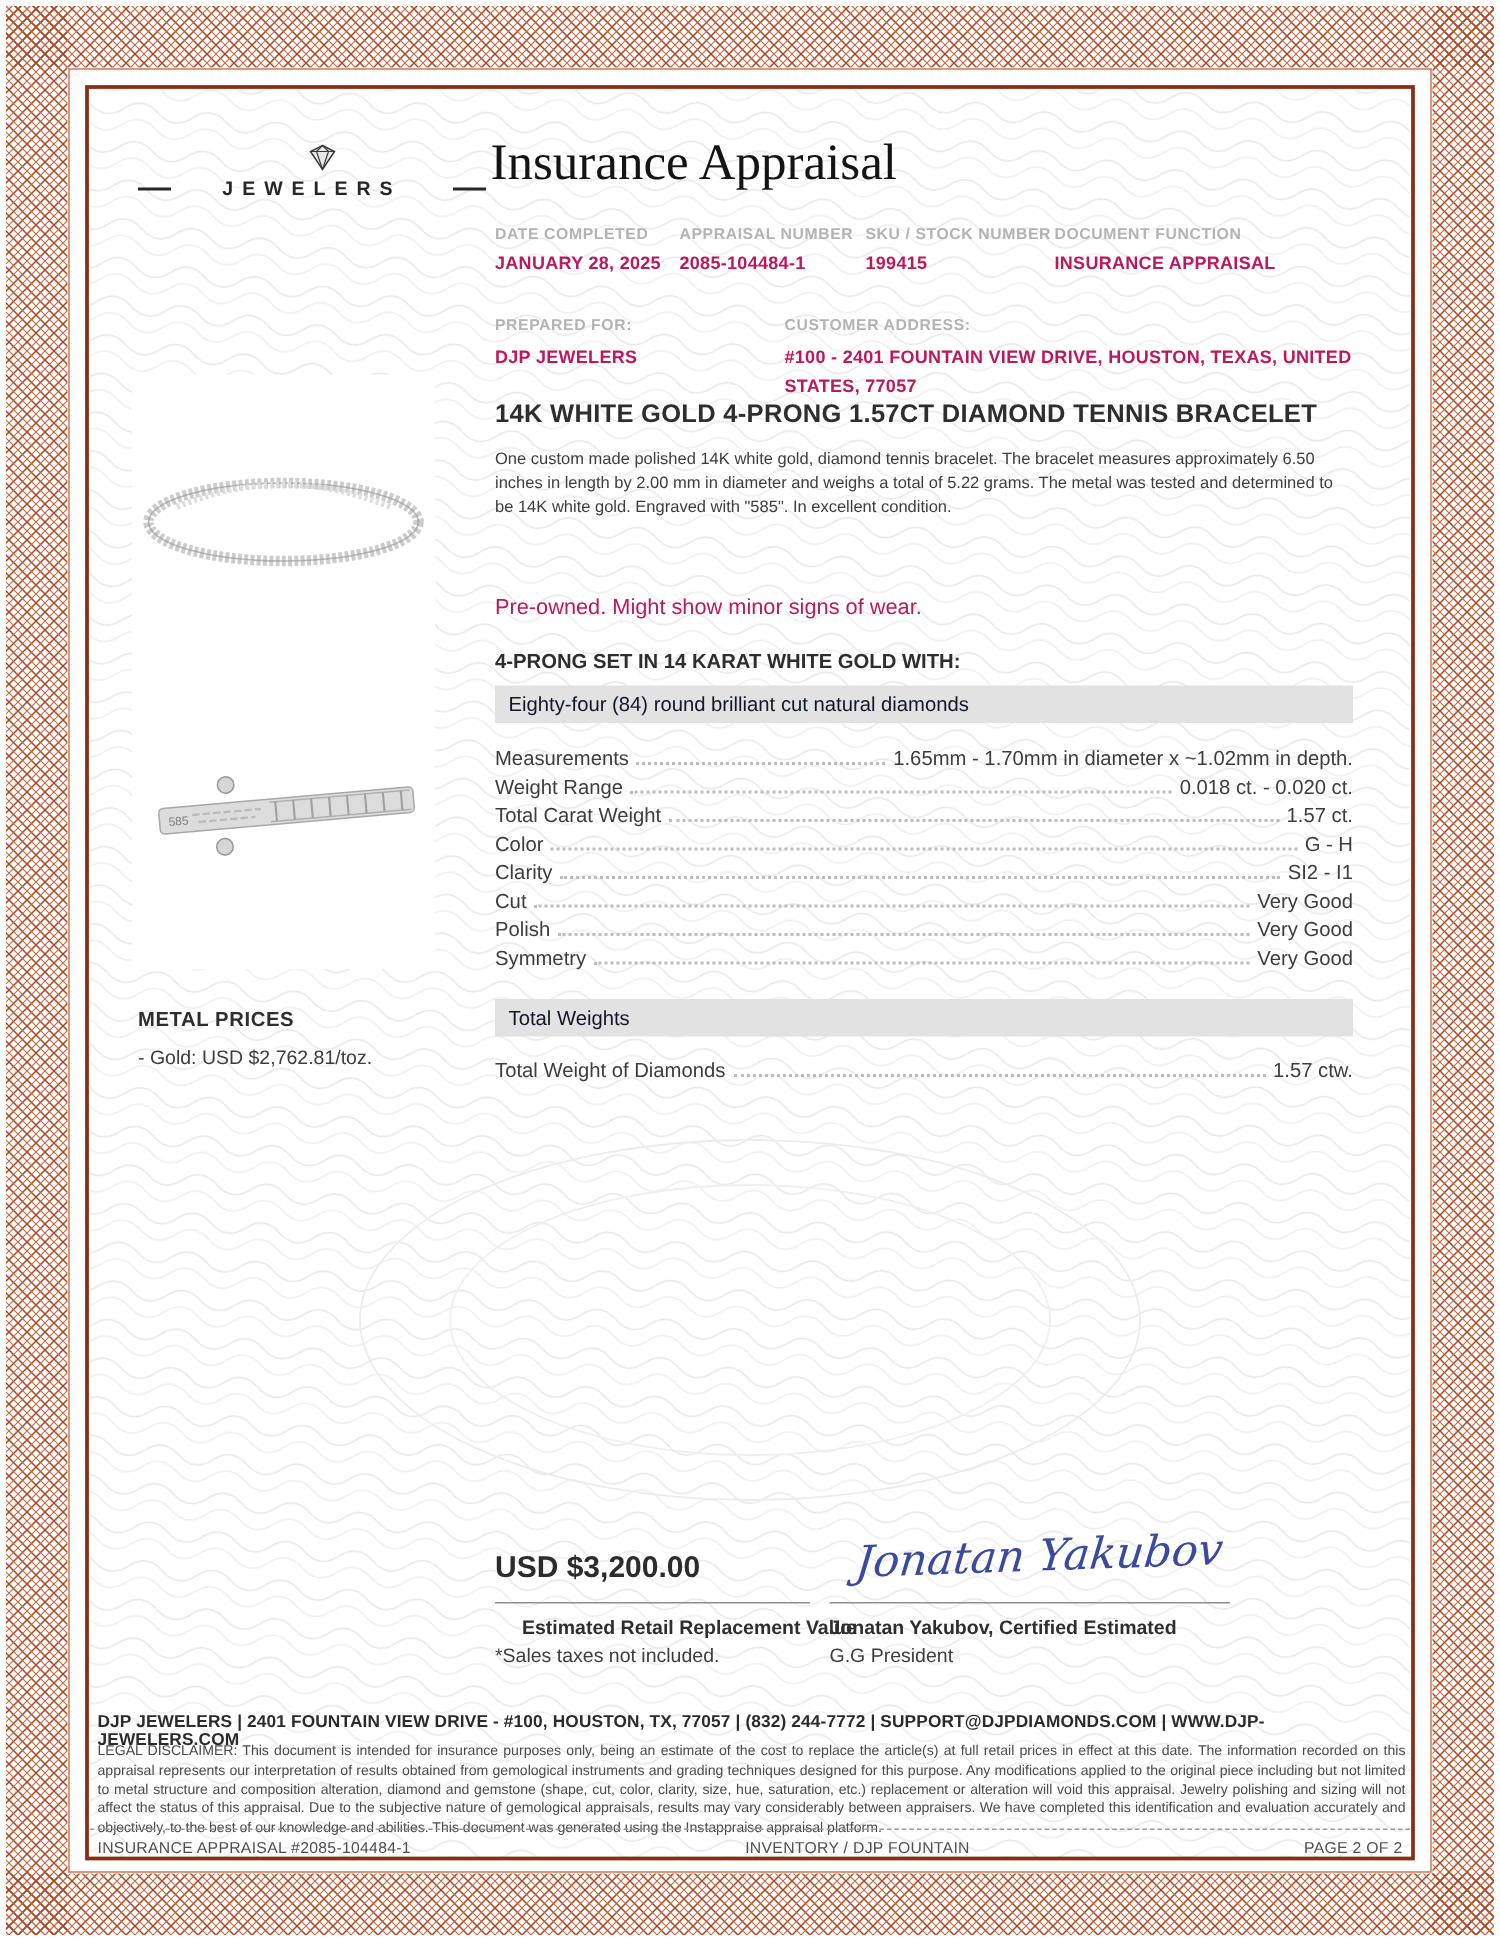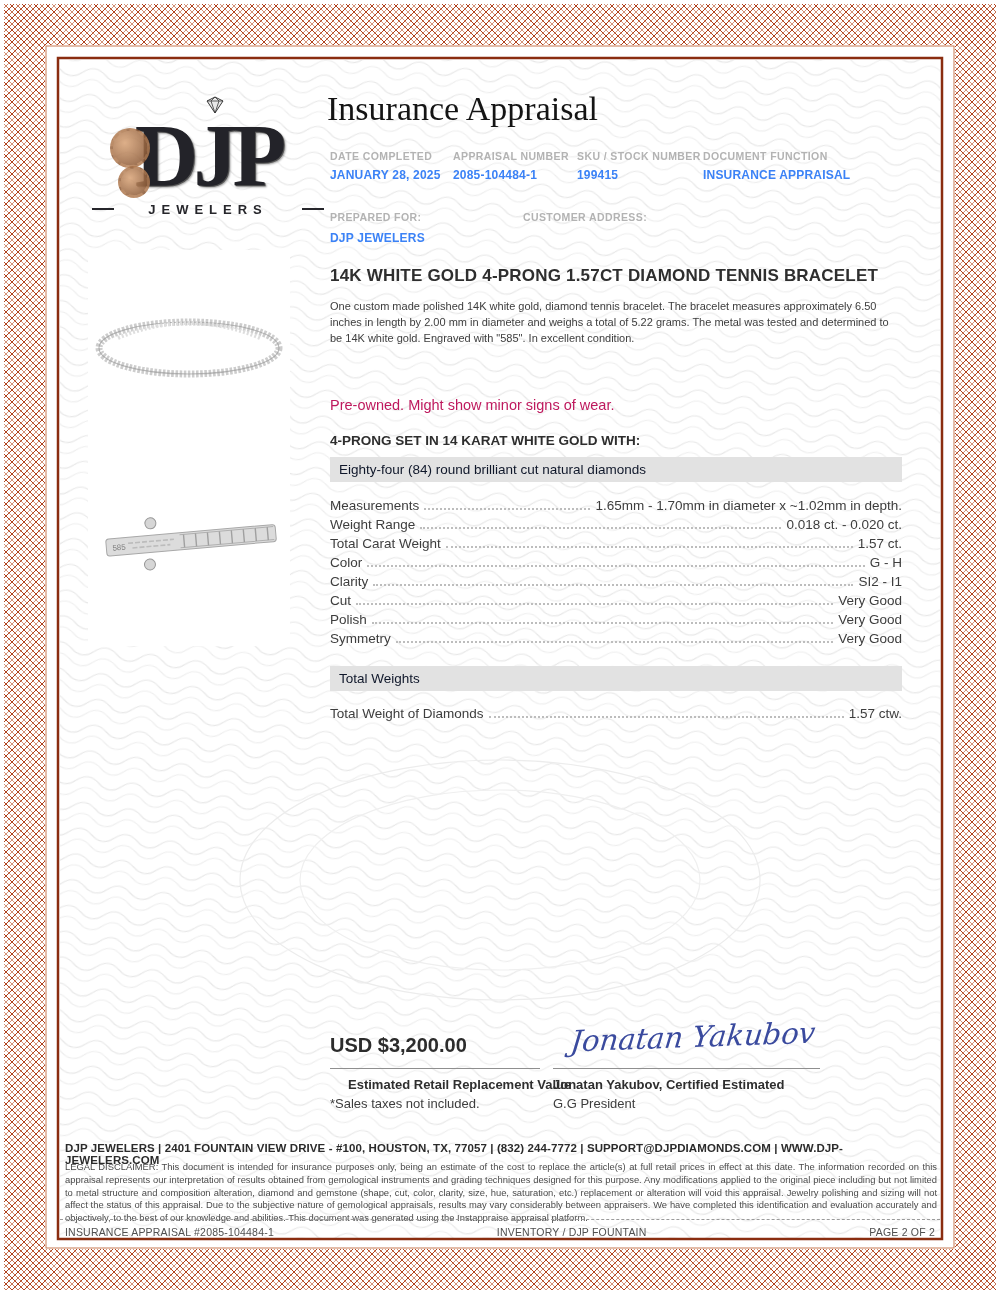--- a/index.html
+++ b/index.html
@@ -26,21 +26,21 @@
   .logo-sub{margin-top:4px;font-size:13px;font-weight:bold;letter-spacing:6px;color:#26262b;
     display:flex;align-items:center;justify-content:space-between;gap:7px;}
   .logo-dash{display:inline-block;width:22px;height:2px;background:#26262b;}
 
   
   .doc-title{position:absolute;left:327px;top:90px;font-family:"Liberation Serif",serif;
     font-size:34px;color:#141414;}
   .fields{position:absolute;left:330px;top:150px;display:grid;
     grid-template-columns:123px 124px 126px 180px;}
   .f-label{font-size:10.5px;font-weight:bold;color:#b3b3b3;letter-spacing:.4px;margin-bottom:6px;}
-  .f-value{font-size:12px;font-weight:bold;color:#3b82f6;letter-spacing:.2px;}
+  .f-value{font-size:12px;font-weight:bold;color:#be185d;letter-spacing:.2px;}
   .prepared{position:absolute;left:330px;top:211px;width:185px;}
   .customer{position:absolute;left:523px;top:211px;width:392px;}
   .customer .f-value,.prepared .f-value{line-height:1.55;}
 
   
   .img-box{position:absolute;left:88px;width:202px;height:198px;background:#fff;}
   .img-box-1{top:250px;}
   .img-box-2{top:448px;}
   .metal{position:absolute;left:92px;top:672px;width:225px;}
   .metal-header{font-size:13.5px;font-weight:bold;color:#2e2e2e;letter-spacing:.4px;}
@@ -112,25 +112,20 @@
     <rect x="58" y="58" width="884" height="1181" fill="none" stroke="#8a2d10" stroke-width="2.5"></rect>
   </svg>
 
   <div class="content">
 
     <div class="logo">
       <svg class="logo-diamond" width="28" height="18" viewBox="0 0 28 18">
         <polygon points="14,1 22,5 14,17 6,5" fill="#e8e8e8" stroke="#3a3a3a" stroke-width="1"></polygon>
         <path d="M6 5 L22 5 M14 1 L10 5 L14 17 M14 1 L18 5 L14 17" fill="none" stroke="#3a3a3a" stroke-width="0.8"></path>
       </svg>
-      <div class="logo-letters">
-        <span class="gear-ornament gear-1"></span>
-        <span class="gear-ornament gear-2"></span>
-        <span>DJP</span>
-      </div>
       <div class="logo-sub">
         <span class="logo-dash"></span>
         <span>JEWELERS</span>
         <span class="logo-dash"></span>
       </div>
     </div>
 
     <div class="doc-title">Insurance Appraisal</div>
 
     <div class="fields">
@@ -151,20 +146,21 @@
         <div class="f-value">INSURANCE APPRAISAL</div>
       </div>
     </div>
 
     <div class="prepared">
       <div class="f-label">PREPARED FOR:</div>
       <div class="f-value">DJP JEWELERS</div>
     </div>
     <div class="customer">
       <div class="f-label">CUSTOMER ADDRESS:</div>
+      <div class="f-value">#100 - 2401 FOUNTAIN VIEW DRIVE, HOUSTON, TEXAS, UNITED STATES, 77057</div>
     </div>
 
     <div class="img-box img-box-1">
       <svg width="202" height="198" viewBox="0 0 202 198">
         <ellipse cx="101" cy="98" rx="90" ry="26" fill="none" stroke="#cdcdcd" stroke-width="7" stroke-dasharray="2.6 1.6"></ellipse>
         <ellipse cx="101" cy="98" rx="90" ry="26" fill="none" stroke="#9d9d9d" stroke-width="1.1" opacity="0.7"></ellipse>
         <path d="M30 88 Q 101 58, 172 88" fill="none" stroke="#dedede" stroke-width="4" stroke-dasharray="2 2"></path>
       </svg>
     </div>
     <div class="img-box img-box-2">
@@ -174,20 +170,24 @@
           <path d="M92 86 L186 86 M92 99 L186 99" stroke="#b0b0b0" stroke-width="1"></path>
           <path d="M96 86 L96 99 M108 86 L108 99 M120 86 L120 99 M132 86 L132 99 M144 86 L144 99 M156 86 L156 99 M168 86 L168 99 M180 86 L180 99" stroke="#a0a0a0" stroke-width="1.4"></path>
           <path d="M40 90 L86 90 M44 95 L82 95" stroke="#bcbcbc" stroke-width="1.6" stroke-dasharray="5 2"></path>
           <circle cx="64" cy="72" r="5.5" fill="#d6d6d6" stroke="#979797"></circle>
           <circle cx="60" cy="113" r="5.5" fill="#d6d6d6" stroke="#979797"></circle>
           <text x="24" y="96" font-size="8" fill="#808080" font-family="Liberation Sans, sans-serif">585</text>
         </g>
       </svg>
     </div>
 
+    <div class="metal">
+      <div class="metal-header">METAL PRICES</div>
+      <div class="metal-item">- Gold: USD $2,762.81/toz.</div>
+    </div>
 
     <div class="main-col">
       <div class="item-title">14K WHITE GOLD 4-PRONG 1.57CT DIAMOND TENNIS BRACELET</div>
       <div class="desc">One custom made polished 14K white gold, diamond tennis bracelet. The bracelet measures approximately 6.50 inches in length by 2.00 mm in diameter and weighs a total of 5.22 grams. The metal was tested and determined to be 14K white gold. Engraved with "585". In excellent condition.</div>
       <div class="preowned">Pre-owned. Might show minor signs of wear.</div>
       <div class="setting-header">4-PRONG SET IN 14 KARAT WHITE GOLD WITH:</div>
       <div class="gray-box stones-box">Eighty-four (84) round brilliant cut natural diamonds</div>
 
       <div class="specs">
         <div class="spec-row">

